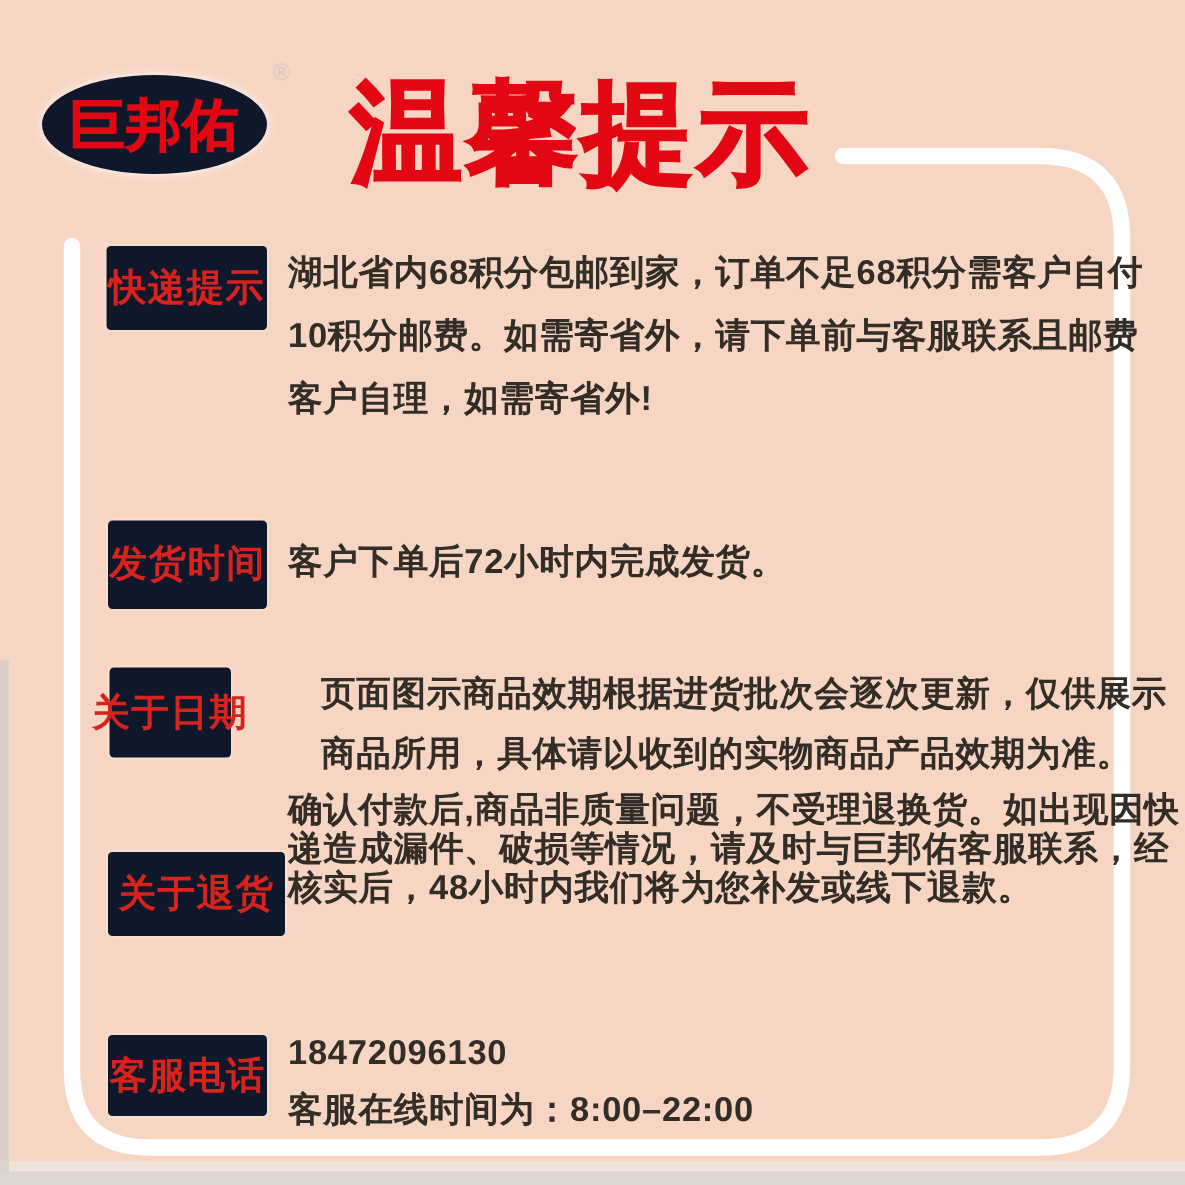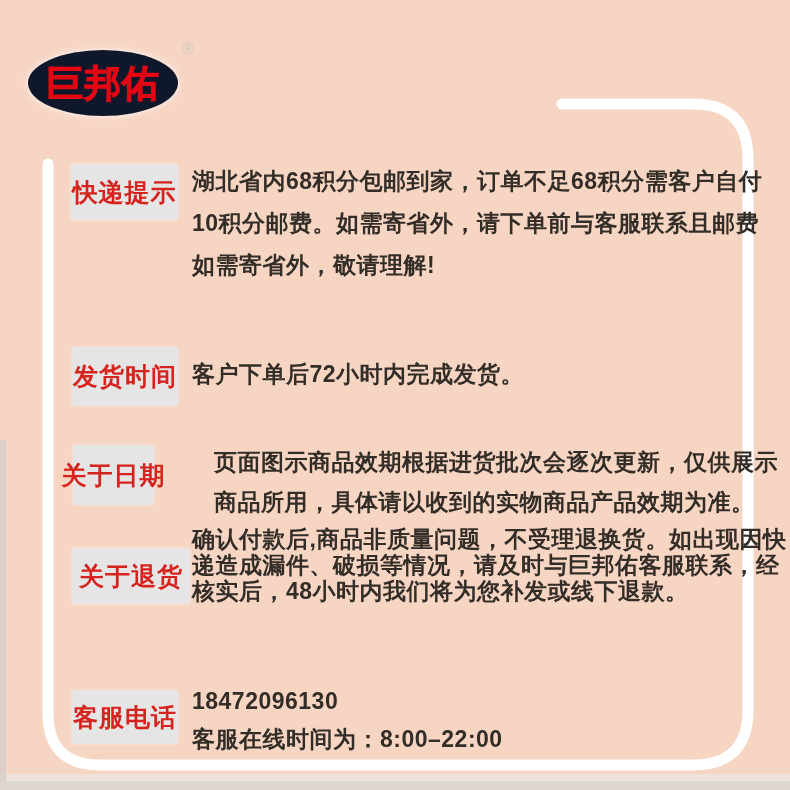--- a/index.html
+++ b/index.html
@@ -45,21 +45,21 @@
     font-size:74px;line-height:78px;font-weight:900;
     letter-spacing:3px;
     color:var(--title-red);
     -webkit-text-stroke:2px var(--title-red);
     white-space:nowrap;
   }
 
   
   .label-box{
     position:absolute;
-    background:#e5e5e5;border-radius:3px;
+    background:#0f172a;border-radius:3px;
     display:flex;align-items:center;justify-content:center;
     box-shadow:0 0 3px rgba(255,255,255,.6);
   }
   .label-box span{
     color:var(--label-red);
     font-size:25px;font-weight:800;letter-spacing:1px;
     line-height:1;white-space:nowrap;
   }
 
   
@@ -92,40 +92,41 @@
 
   <svg class="frame" viewBox="0 0 790 790" aria-hidden="true">
     <path d="M 562 104 H 693 Q 748 104 748 159 V 710 Q 748 765 693 765 H 100 Q 48 765 48 713 V 164" fill="none" stroke="#ffffff" stroke-width="11" stroke-linecap="round"></path>
   </svg>
 
   <div class="logo">
     <span class="brand">巨邦佑</span>
   </div>
   <span class="regmark">®</span>
 
+  <div class="title">温馨提示</div>
 
   <div class="label-box" style="left:71px;top:164px;width:107px;height:56px;">
     <span>快递提示</span>
   </div>
   <div class="body-text" style="top:160px;line-height:42px;">湖北省内68积分包邮到家，订单不足68积分需客户自付
 10积分邮费。如需寄省外，请下单前与客服联系且邮费
-如需寄省外，敬请理解!</div>
+客户自理，如需寄省外!</div>
 
   <div class="label-box" style="left:72px;top:347px;width:106px;height:59px;">
     <span>发货时间</span>
   </div>
   <div class="body-text" style="top:353px;line-height:42px;">客户下单后72小时内完成发货。</div>
 
   <div class="label-box" style="left:73px;top:445px;width:81px;height:60px;">
     <span>关于日期</span>
   </div>
   <div class="body-text" style="top:442px;line-height:40px;margin-left:22px;">页面图示商品效期根据进货批次会逐次更新，仅供展示
 商品所用，具体请以收到的实物商品产品效期为准。</div>
 
-  <div class="label-box" style="left:72px;top:548px;width:118px;height:56px;">
+  <div class="label-box" style="left:72px;top:568px;width:118px;height:56px;">
     <span>关于退货</span>
   </div>
   <div class="body-text" style="top:526px;line-height:26px;">确认付款后,商品非质量问题，不受理退换货。如出现因快
 递造成漏件、破损等情况，请及时与巨邦佑客服联系，经
 核实后，48小时内我们将为您补发或线下退款。</div>
 
   <div class="label-box" style="left:72px;top:690px;width:106px;height:54px;">
     <span>客服电话</span>
   </div>
   <div class="body-text" style="top:682px;line-height:38px;">18472096130

